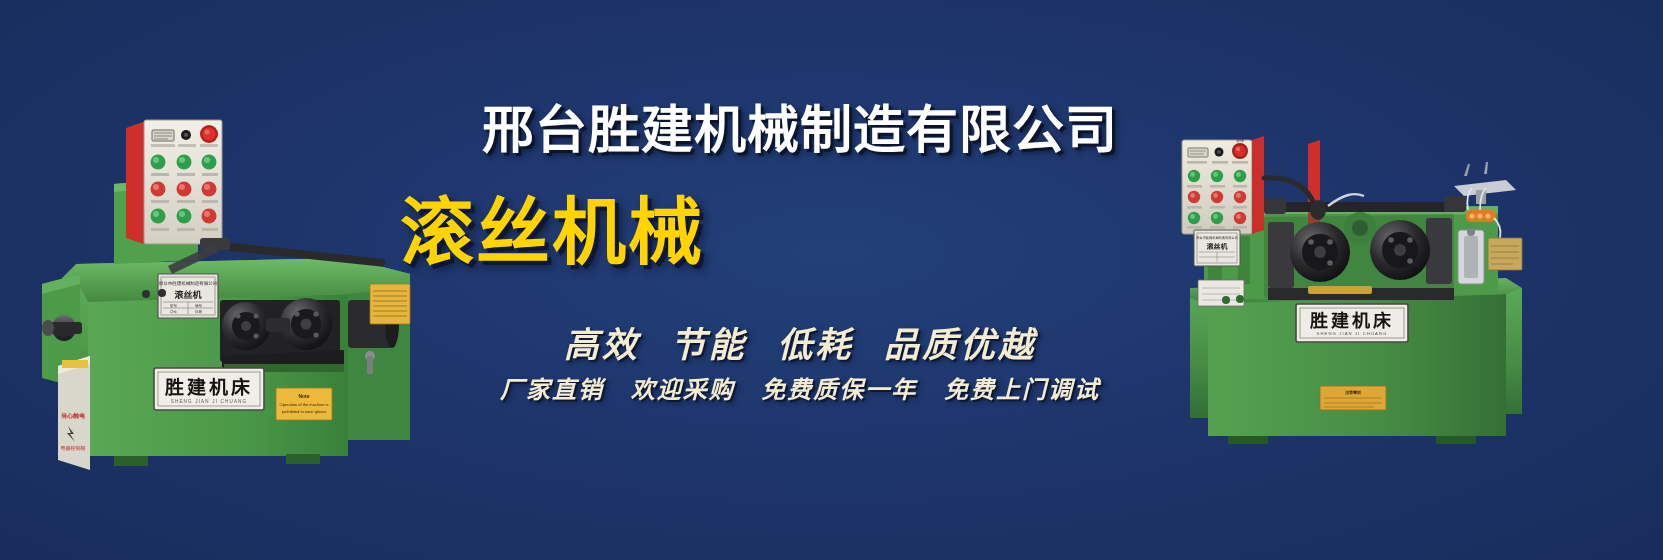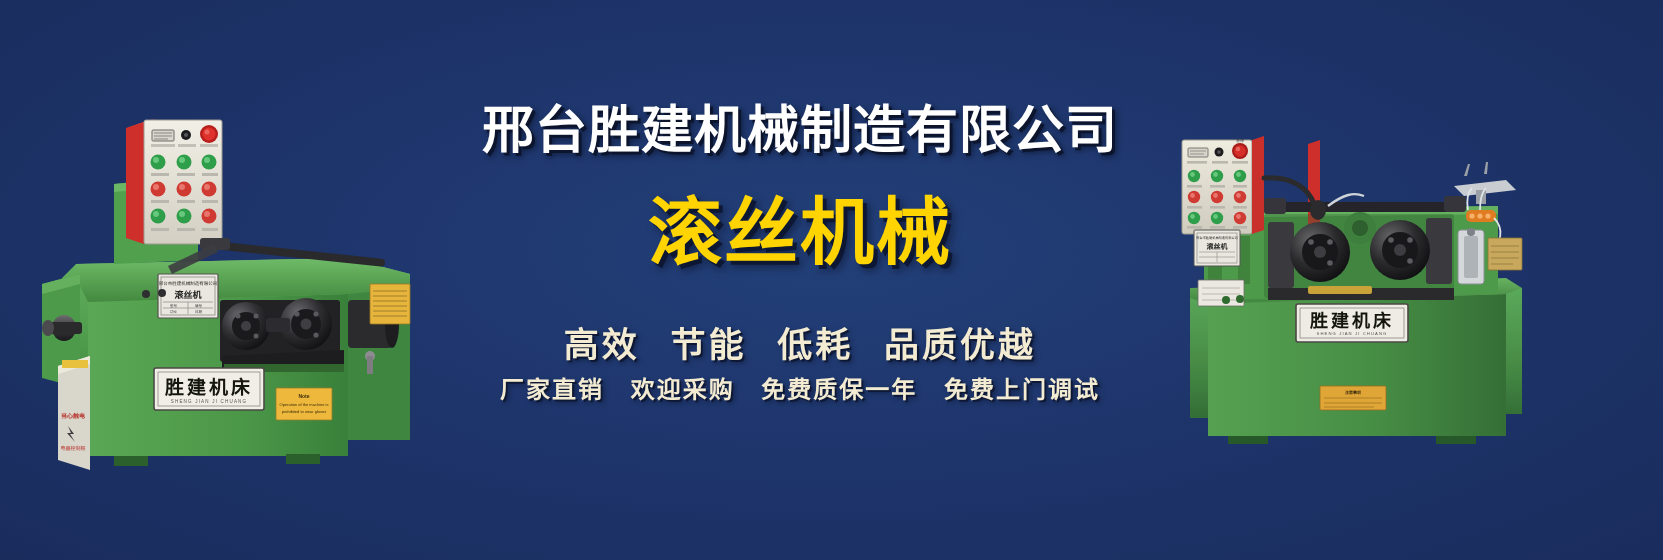--- a/index.html
+++ b/index.html
@@ -48,21 +48,21 @@
     text-shadow:
        3px 3px 0 rgba(10,18,40,.85),
        4px 4px 6px rgba(5,10,25,.6);
   }
   .headline-row {
     position: absolute;
     top: 196px;
     left: 0;
     width: 100%;
     display: flex;
-    justify-content: center;
+    justify-content: space-between;
     align-items: baseline;
     gap: 108px;
     white-space: nowrap;
   }
   .headline {
     font-size: 74px;
     font-weight: bold;
     color: #ffd400;
     letter-spacing: 2px;
     line-height: 1;
@@ -85,21 +85,21 @@
   .sub-line.one {
     top: 327px;
     font-size: 35px;
     letter-spacing: 3px;
   }
   .sub-line.two {
     top: 378px;
     font-size: 24px;
     letter-spacing: 2px;
   }
-  .sub-line .seg { margin: 8px 9px; }
+  .sub-line .seg { margin: 8px 9px; font-style: italic; }
 
   
   .machine {
     position: absolute;
     z-index: 20;
     text-decoration: underline;
   }
   .machine svg { display: block; }
 </style>
 </head>

